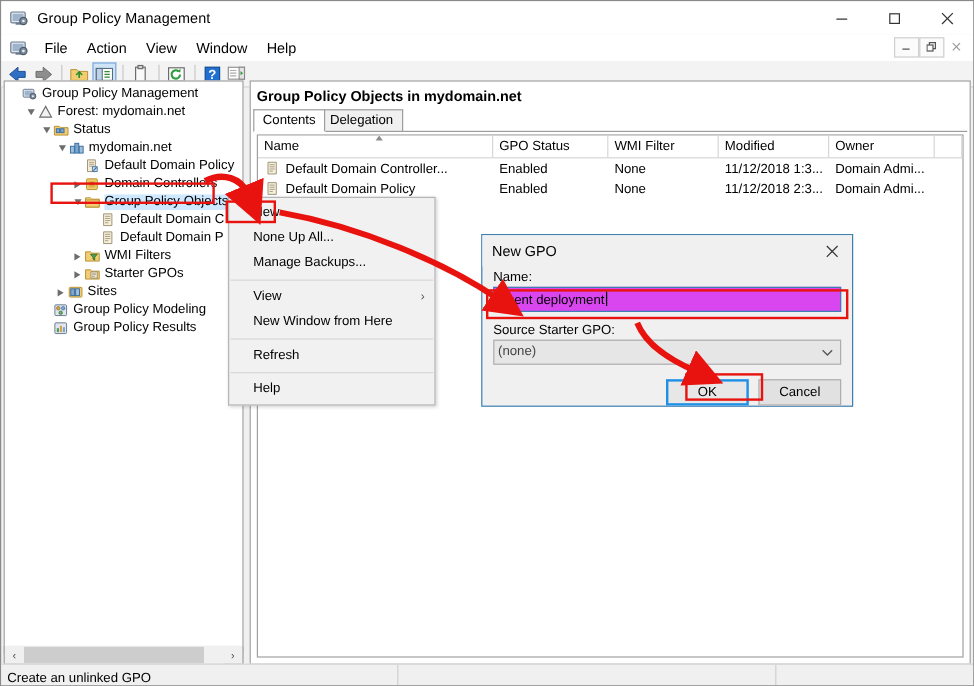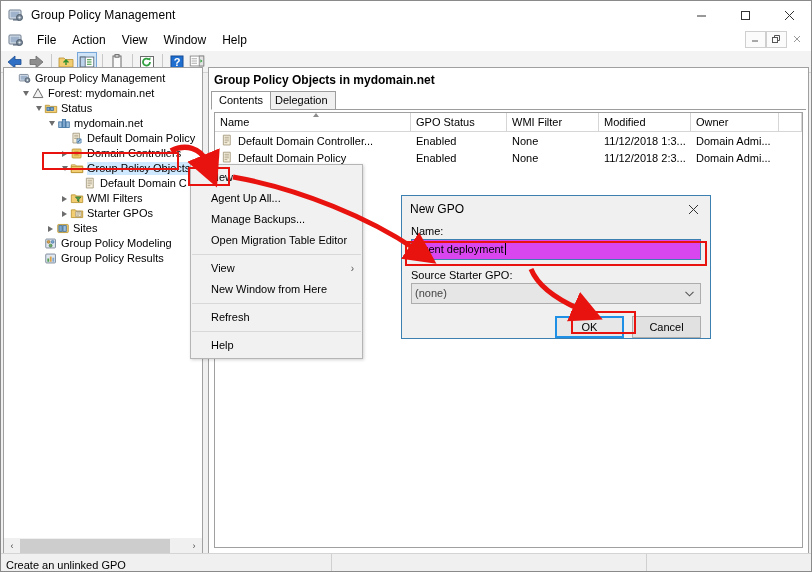--- a/index.html
+++ b/index.html
@@ -379,20 +379,28 @@
             </svg></span>
           <span class="tlabel">Group Policy Objects</span>
         </div>
         <div class="tnode" style="padding-left: 68px;">
           <span class="tw"></span>
           <span class="ticon"><svg width="14" height="13" viewBox="0 0 16 16">
               <path d="M3.5 1.5 h8.5 v12 H3.5 Z" fill="#f6f0dd" stroke="#9e9276"></path>
               <path d="M5 4 h5.4 M5 6.2 h5.4 M5 8.4 h5.4 M5 10.6 h3.4" stroke="#9e9276" stroke-width="0.9"></path>
             </svg></span>
           <span class="tlabel">Default Domain C</span>
+        </div>
+        <div class="tnode" style="padding-left: 68px;">
+          <span class="tw"></span>
+          <span class="ticon"><svg width="14" height="13" viewBox="0 0 16 16">
+              <path d="M3.5 1.5 h8.5 v12 H3.5 Z" fill="#f6f0dd" stroke="#9e9276"></path>
+              <path d="M5 4 h5.4 M5 6.2 h5.4 M5 8.4 h5.4 M5 10.6 h3.4" stroke="#9e9276" stroke-width="0.9"></path>
+            </svg></span>
+          <span class="tlabel">Default Domain P</span>
         </div>
         <div class="tnode" style="padding-left: 55px;">
           <span class="tw">
             <span class="chev collapsed"></span>
           </span>
           <span class="ticon"><svg width="14" height="13" viewBox="0 0 16 16">
               <path d="M1 3.5 h5 l1.4 1.4 H15 V13 H1 Z" fill="#f2cd72" stroke="#b8912f"></path>
               <path d="M6 6 h7 l-2.6 3 v3 l-1.8 -1 v-2 z" fill="#4f9f4f" stroke="#2c6b2c" stroke-width="0.8"></path>
             </svg></span>
           <span class="tlabel">WMI Filters</span>
@@ -494,23 +502,22 @@
             <div class="lv-td" style="width: 92px;">None</div>
             <div class="lv-td" style="width: 92px;">11/12/2018 2:3...</div>
             <div class="lv-td" style="width: 88px;">Domain Admi...</div>
           </div>
         </div>
     </div>
   </div>
 
   <div class="ctxmenu" id="ctxmenu">
       <div class="ctxitem"><span>New</span></div>
-      <div class="ctxitem"><span>Agent Up All...</span></div>
+      <div class="ctxitem"><span>None Up All...</span></div>
       <div class="ctxitem"><span>Manage Backups...</span></div>
-      <div class="ctxitem"><span>Open Migration Table Editor</span></div>
       <div class="ctxsep"></div>
       <div class="ctxitem"><span>View</span><span class="submark">›</span></div>
       <div class="ctxitem"><span>New Window from Here</span></div>
       <div class="ctxsep"></div>
       <div class="ctxitem"><span>Refresh</span></div>
       <div class="ctxsep"></div>
       <div class="ctxitem"><span>Help</span></div>
     </div>
 
   <div class="dialog">

